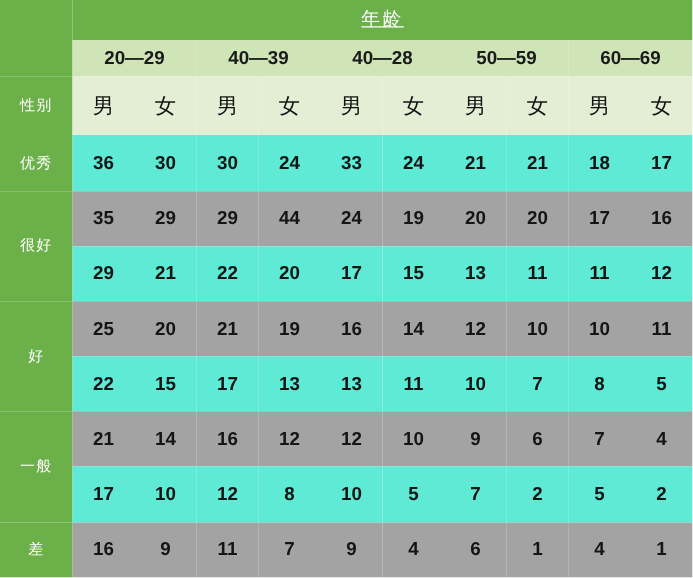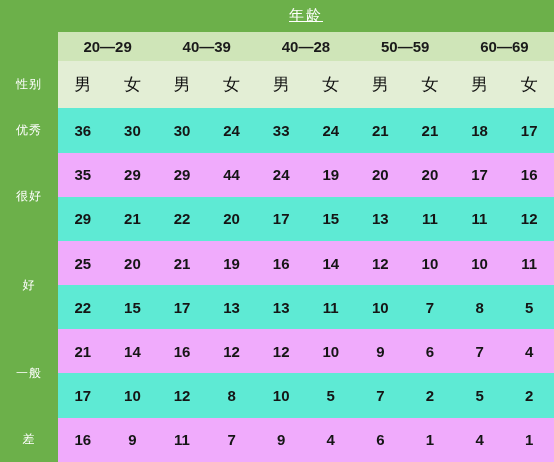--- a/index.html
+++ b/index.html
@@ -84,21 +84,21 @@
   .data-cell {
     font-weight: bold;
     font-size: 15px;
     color: #151515;
     height: 42px;
     border-right: 2px solid #ffffff;
     border-bottom: 2px solid #ffffff;
   }
   .data-cell:last-child { border-right: 0; }
   tr.band-dark  .data-cell { background: #5eead4; }
-  tr.band-light .data-cell { background: #f0abfc; }
+  tr.band-light .data-cell { background: #a3a3a3; }
   tr.last-row .data-cell { border-bottom: 0; }
 </style>
 </head>
 <body>
 
 <table id="fitness-table">
   <colgroup>
     <col class="label-col">
     <col class="data-col">
       <col class="data-col">

